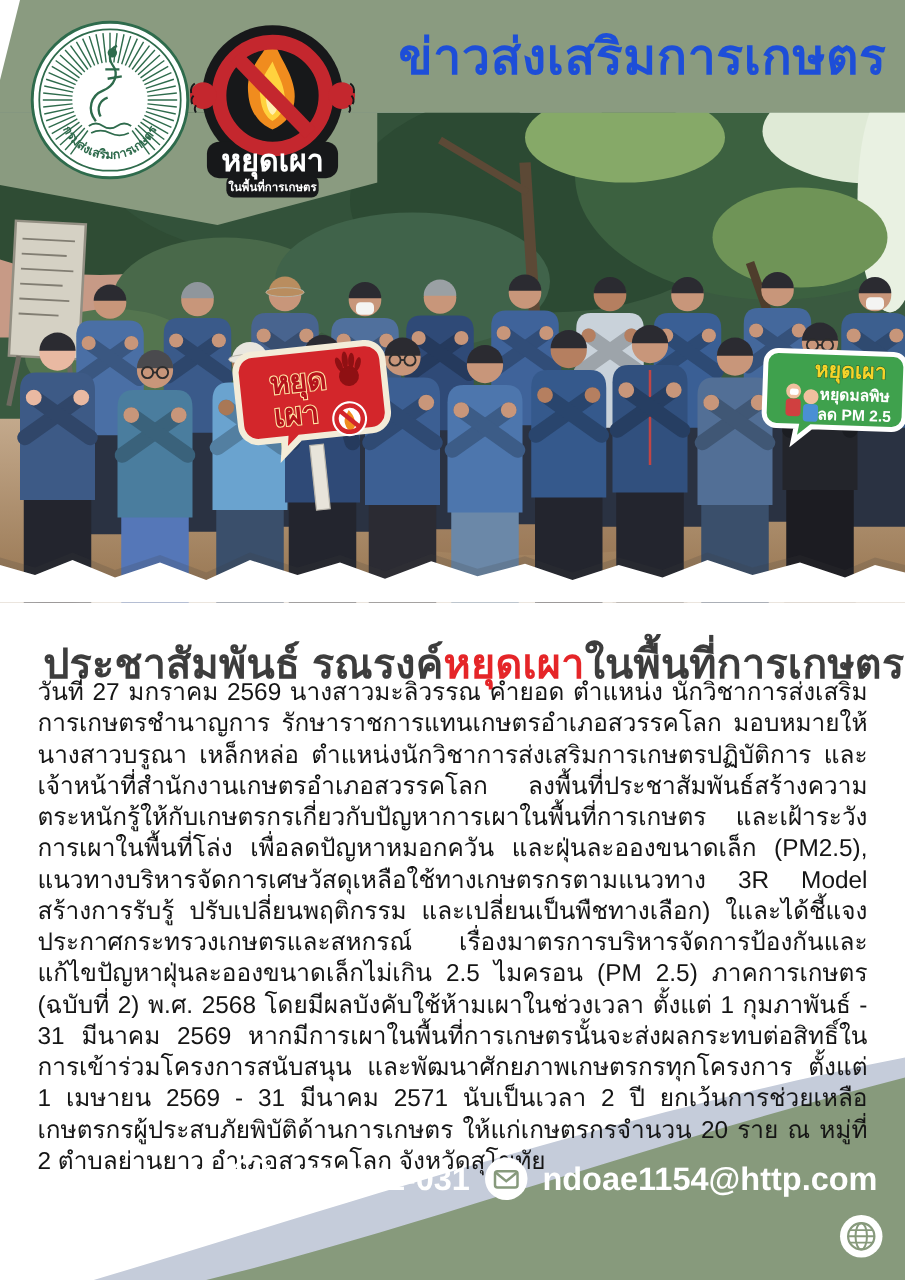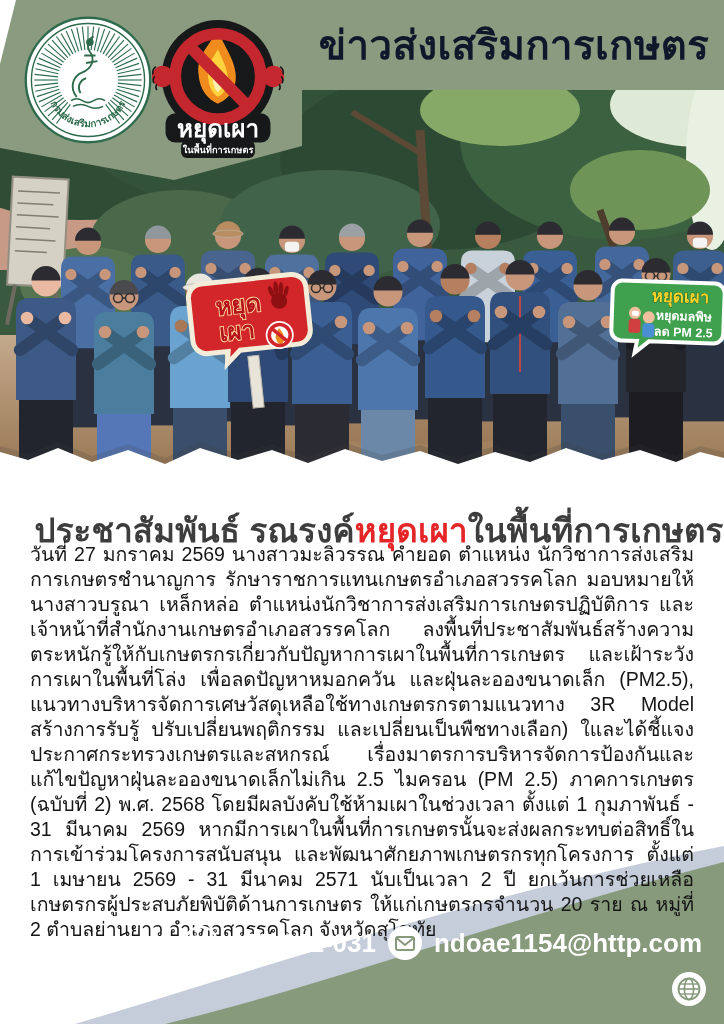--- a/index.html
+++ b/index.html
@@ -13,21 +13,21 @@
     position:absolute; top:0; left:0; width:724px; height:90px;
     background:var(--header-green,#8a9b80); z-index:3;
   }
   .banner-wedge{ position:absolute; top:90px; left:0; width:302px; height:92px; z-index:3; }
   .corner-notch{ position:absolute; top:0; left:0; width:16px; height:64px; z-index:5; }
   .logo-seal{ position:absolute; top:14px; left:22px; width:132px; height:132px; z-index:6; }
   .logo-fire{ position:absolute; top:16px; left:150px; width:136px; height:152px; z-index:6; }
   .header-title{
     position:absolute; top:14px; left:318px; width:392px; height:62px; z-index:4;
     display:flex; align-items:center; justify-content:center;
-    color:#0f172a; font-size:40px; font-weight:800; letter-spacing:0.5px;
+    color:#1d4ed8; font-size:40px; font-weight:800; letter-spacing:0.5px;
     white-space:nowrap; margin:0;
   }
   
   .photo{ position:absolute; top:90px; left:0; width:724px; height:392px; z-index:1; }
   
   .headline{
     position:absolute; top:487px; left:0; width:724px; z-index:4;
     text-align:center; font-size:33px; font-weight:800; white-space:nowrap;
     color:var(--headline-dark,#3d3d3d); margin:17px; letter-spacing:0.2px;
   }

